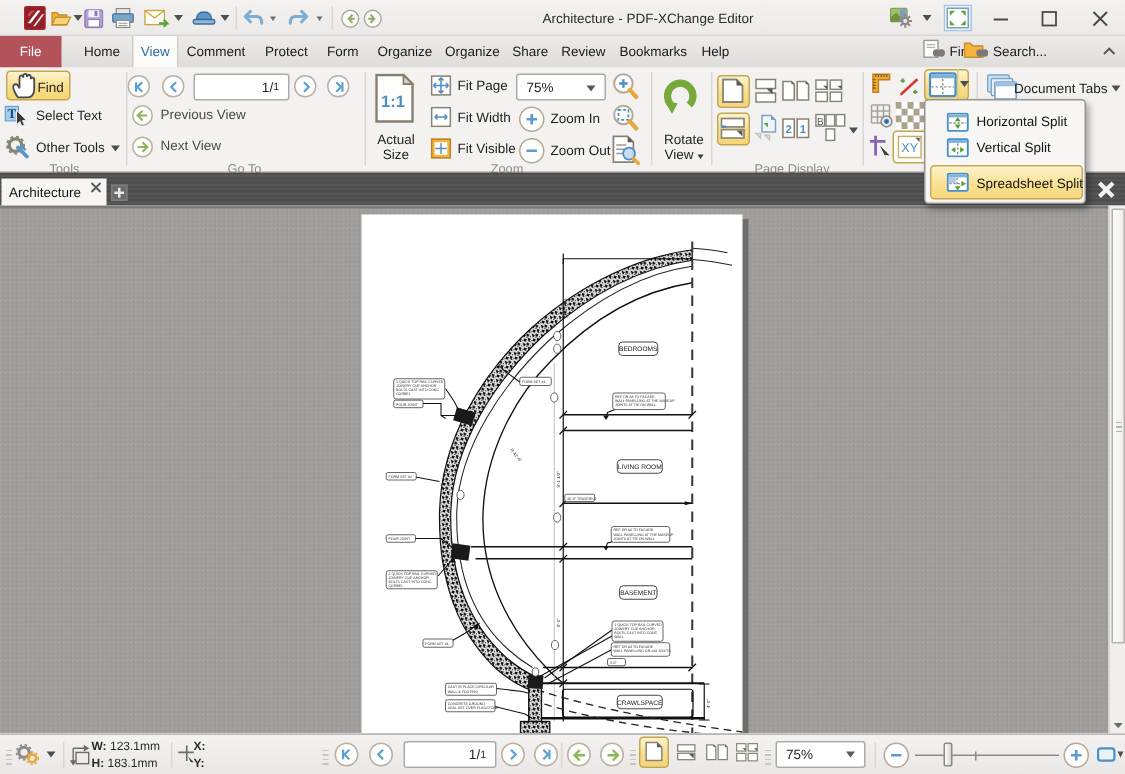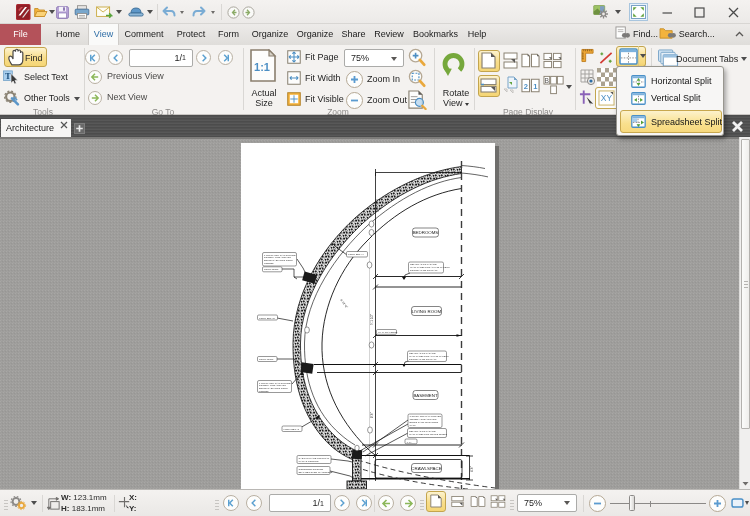--- a/index.html
+++ b/index.html
@@ -124,20 +124,21 @@
       <circle cx="6.5" cy="6.5" r="5.6" fill="#fafaf8" stroke="#aaa79e" stroke-width="1"></circle>
       <path d="M8 3.8 L5.5 6.5 L8 9.2 M5.5 6.5 L9.5 6.5" fill="none" stroke="#8bab66" stroke-width="1.3"></path>
     </svg>
   </div>
   <div class="ic" style="left:242px;">
     <svg width="13" height="13" viewBox="0 0 13 13">
       <circle cx="6.5" cy="6.5" r="5.6" fill="#fafaf8" stroke="#aaa79e" stroke-width="1"></circle>
       <path d="M5 3.8 L7.5 6.5 L5 9.2 M3.5 6.5 L7.5 6.5" fill="none" stroke="#8bab66" stroke-width="1.3"></path>
     </svg>
   </div>
+  <div id="title-text">Architecture - PDF-XChange Editor</div>
   <div class="ic" style="left:593px;">
     <svg width="17" height="16" viewBox="0 0 17 16">
       <rect x="0.7" y="1.5" width="11" height="9" rx="0.8" fill="#9dc364" stroke="#7b9c4b" stroke-width="0.7"></rect>
       <path d="M0.7 7.5 L4.5 4.5 L7.5 7.5 L7.5 10.5 L0.7 10.5 Z" fill="#6f9140"></path>
       <rect x="7" y="2.2" width="4.4" height="7.6" fill="#7f9fc0"></rect>
       <path d="M10.5 5.5 L10.5 14.5 M6 10 L15 10 M7.3 6.8 L13.7 13.2 M13.7 6.8 L7.3 13.2" stroke="#8b8987" stroke-width="1.3"></path>
       <circle cx="10.5" cy="10" r="2.6" fill="#8b8987"></circle>
       <circle cx="10.5" cy="10" r="1.4" fill="#ece9e6"></circle>
     </svg>
   </div>
@@ -185,21 +186,21 @@
   <div class="menu-item" style="left:413px; width:44px;text-align:right;">Bookmarks</div>
   <div class="menu-item" style="left:457px; width:40px;">Help</div>
   <div class="menu-item" style="left:602px; width:56px; text-align:right;">
     <svg width="15" height="14" viewBox="0 0 16 15" style="vertical-align:-3px;">
       <rect x="1" y="1" width="10" height="12" fill="#fdfdfc" stroke="#9a9896" stroke-width="1"></rect>
       <line x1="3" y1="4" x2="9" y2="4" stroke="#b5b3b1" stroke-width="1"></line>
       <line x1="3" y1="6" x2="9" y2="6" stroke="#b5b3b1" stroke-width="1"></line>
       <circle cx="10" cy="10" r="2.6" fill="#7c7a78"></circle>
         <circle cx="13.4" cy="10" r="2.6" fill="#7c7a78"></circle>
     </svg> Find...</div>
-  <div class="menu-item" style="left:652px; width:70px; text-align:center;">
+  <div class="menu-item" style="left:628px; width:70px; text-align:right;">
     <svg width="17" height="14" viewBox="0 0 18 15" style="vertical-align:-3px;">
       <path d="M1 3 L1 13 L14 13 L14 5 L7 5 L5 3 Z" fill="#f3b33c" stroke="#c78f2a" stroke-width="1"></path>
       <circle cx="12" cy="10" r="2.6" fill="#7c7a78"></circle>
         <circle cx="15.4" cy="10" r="2.6" fill="#7c7a78"></circle>
     </svg> Search...</div>
   <div class="menu-item" style="left:731px; width:16px;"><svg width="9" height="6" viewBox="0 0 9 6">
         <path d="M1 5 L4.5 1.5 L8 5" fill="none" stroke="#5a5856" stroke-width="1.3"></path>
       </svg></div>
 </div>
 

